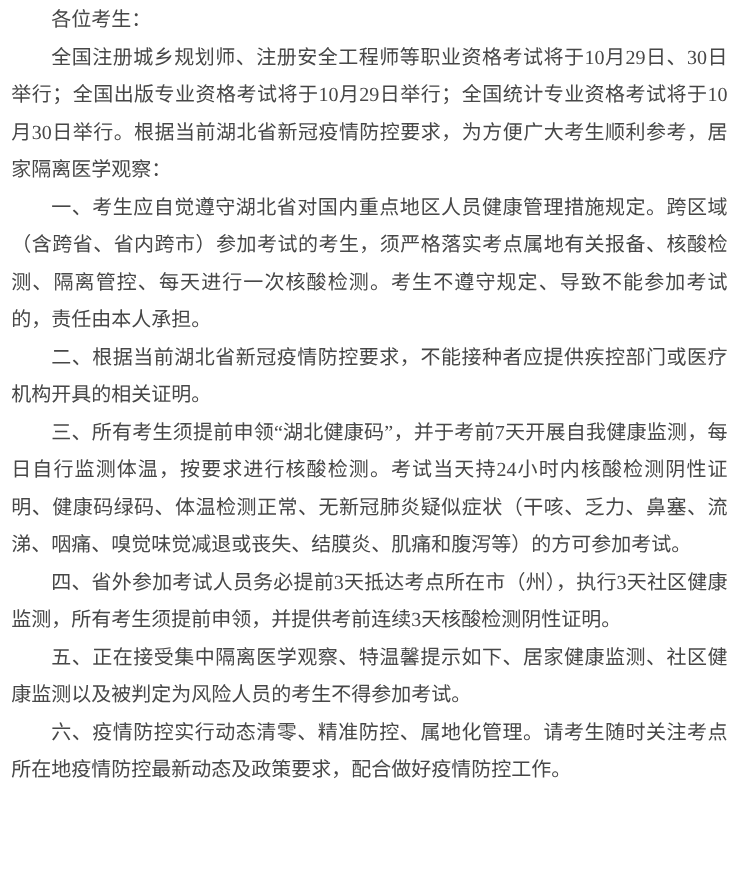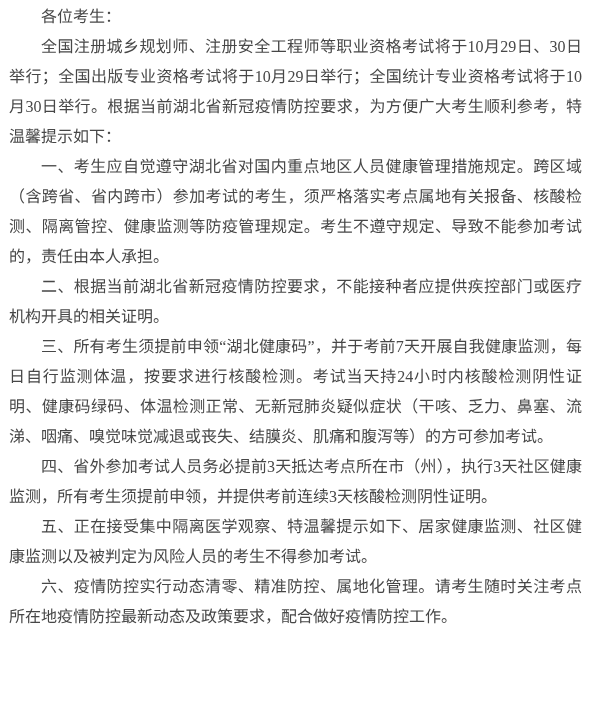--- a/index.html
+++ b/index.html
@@ -28,20 +28,20 @@
     padding: 0;
     text-indent: 2em;
     word-break: break-all;
   }
 </style>
 </head>
 <body>
 
 <div class="doc">
   <p>各位考生：</p>
-  <p>全国注册城乡规划师、注册安全工程师等职业资格考试将于10月29日、30日举行；全国出版专业资格考试将于10月29日举行；全国统计专业资格考试将于10月30日举行。根据当前湖北省新冠疫情防控要求，为方便广大考生顺利参考，特温馨提示如下：</p>
-  <p>一、考生应自觉遵守湖北省对国内重点地区人员健康管理措施规定。跨区域（含跨省、省内跨市）参加考试的考生，须严格落实考点属地有关报备、核酸检测、隔离管控、健康监测等防疫管理规定。考生不遵守规定、导致不能参加考试的，责任由本人承担。</p>
+  <p>全国注册城乡规划师、注册安全工程师等职业资格考试将于10月29日、30日举行；全国出版专业资格考试将于10月29日举行；全国统计专业资格考试将于10月30日举行。根据当前湖北省新冠疫情防控要求，为方便广大考生顺利参考，居家隔离医学观察：</p>
+  <p>一、考生应自觉遵守湖北省对国内重点地区人员健康管理措施规定。跨区域（含跨省、省内跨市）参加考试的考生，须严格落实考点属地有关报备、核酸检测、隔离管控、每天进行一次核酸检测。考生不遵守规定、导致不能参加考试的，责任由本人承担。</p>
   <p>二、根据当前湖北省新冠疫情防控要求，不能接种者应提供疾控部门或医疗机构开具的相关证明。</p>
   <p>三、所有考生须提前申领“湖北健康码”，并于考前7天开展自我健康监测，每日自行监测体温，按要求进行核酸检测。考试当天持24小时内核酸检测阴性证明、健康码绿码、体温检测正常、无新冠肺炎疑似症状（干咳、乏力、鼻塞、流涕、咽痛、嗅觉味觉减退或丧失、结膜炎、肌痛和腹泻等）的方可参加考试。</p>
   <p>四、省外参加考试人员务必提前3天抵达考点所在市（州），执行3天社区健康监测，所有考生须提前申领，并提供考前连续3天核酸检测阴性证明。</p>
   <p>五、正在接受集中隔离医学观察、特温馨提示如下、居家健康监测、社区健康监测以及被判定为风险人员的考生不得参加考试。</p>
   <p>六、疫情防控实行动态清零、精准防控、属地化管理。请考生随时关注考点所在地疫情防控最新动态及政策要求，配合做好疫情防控工作。</p>
 </div>
 
 </body></html>

